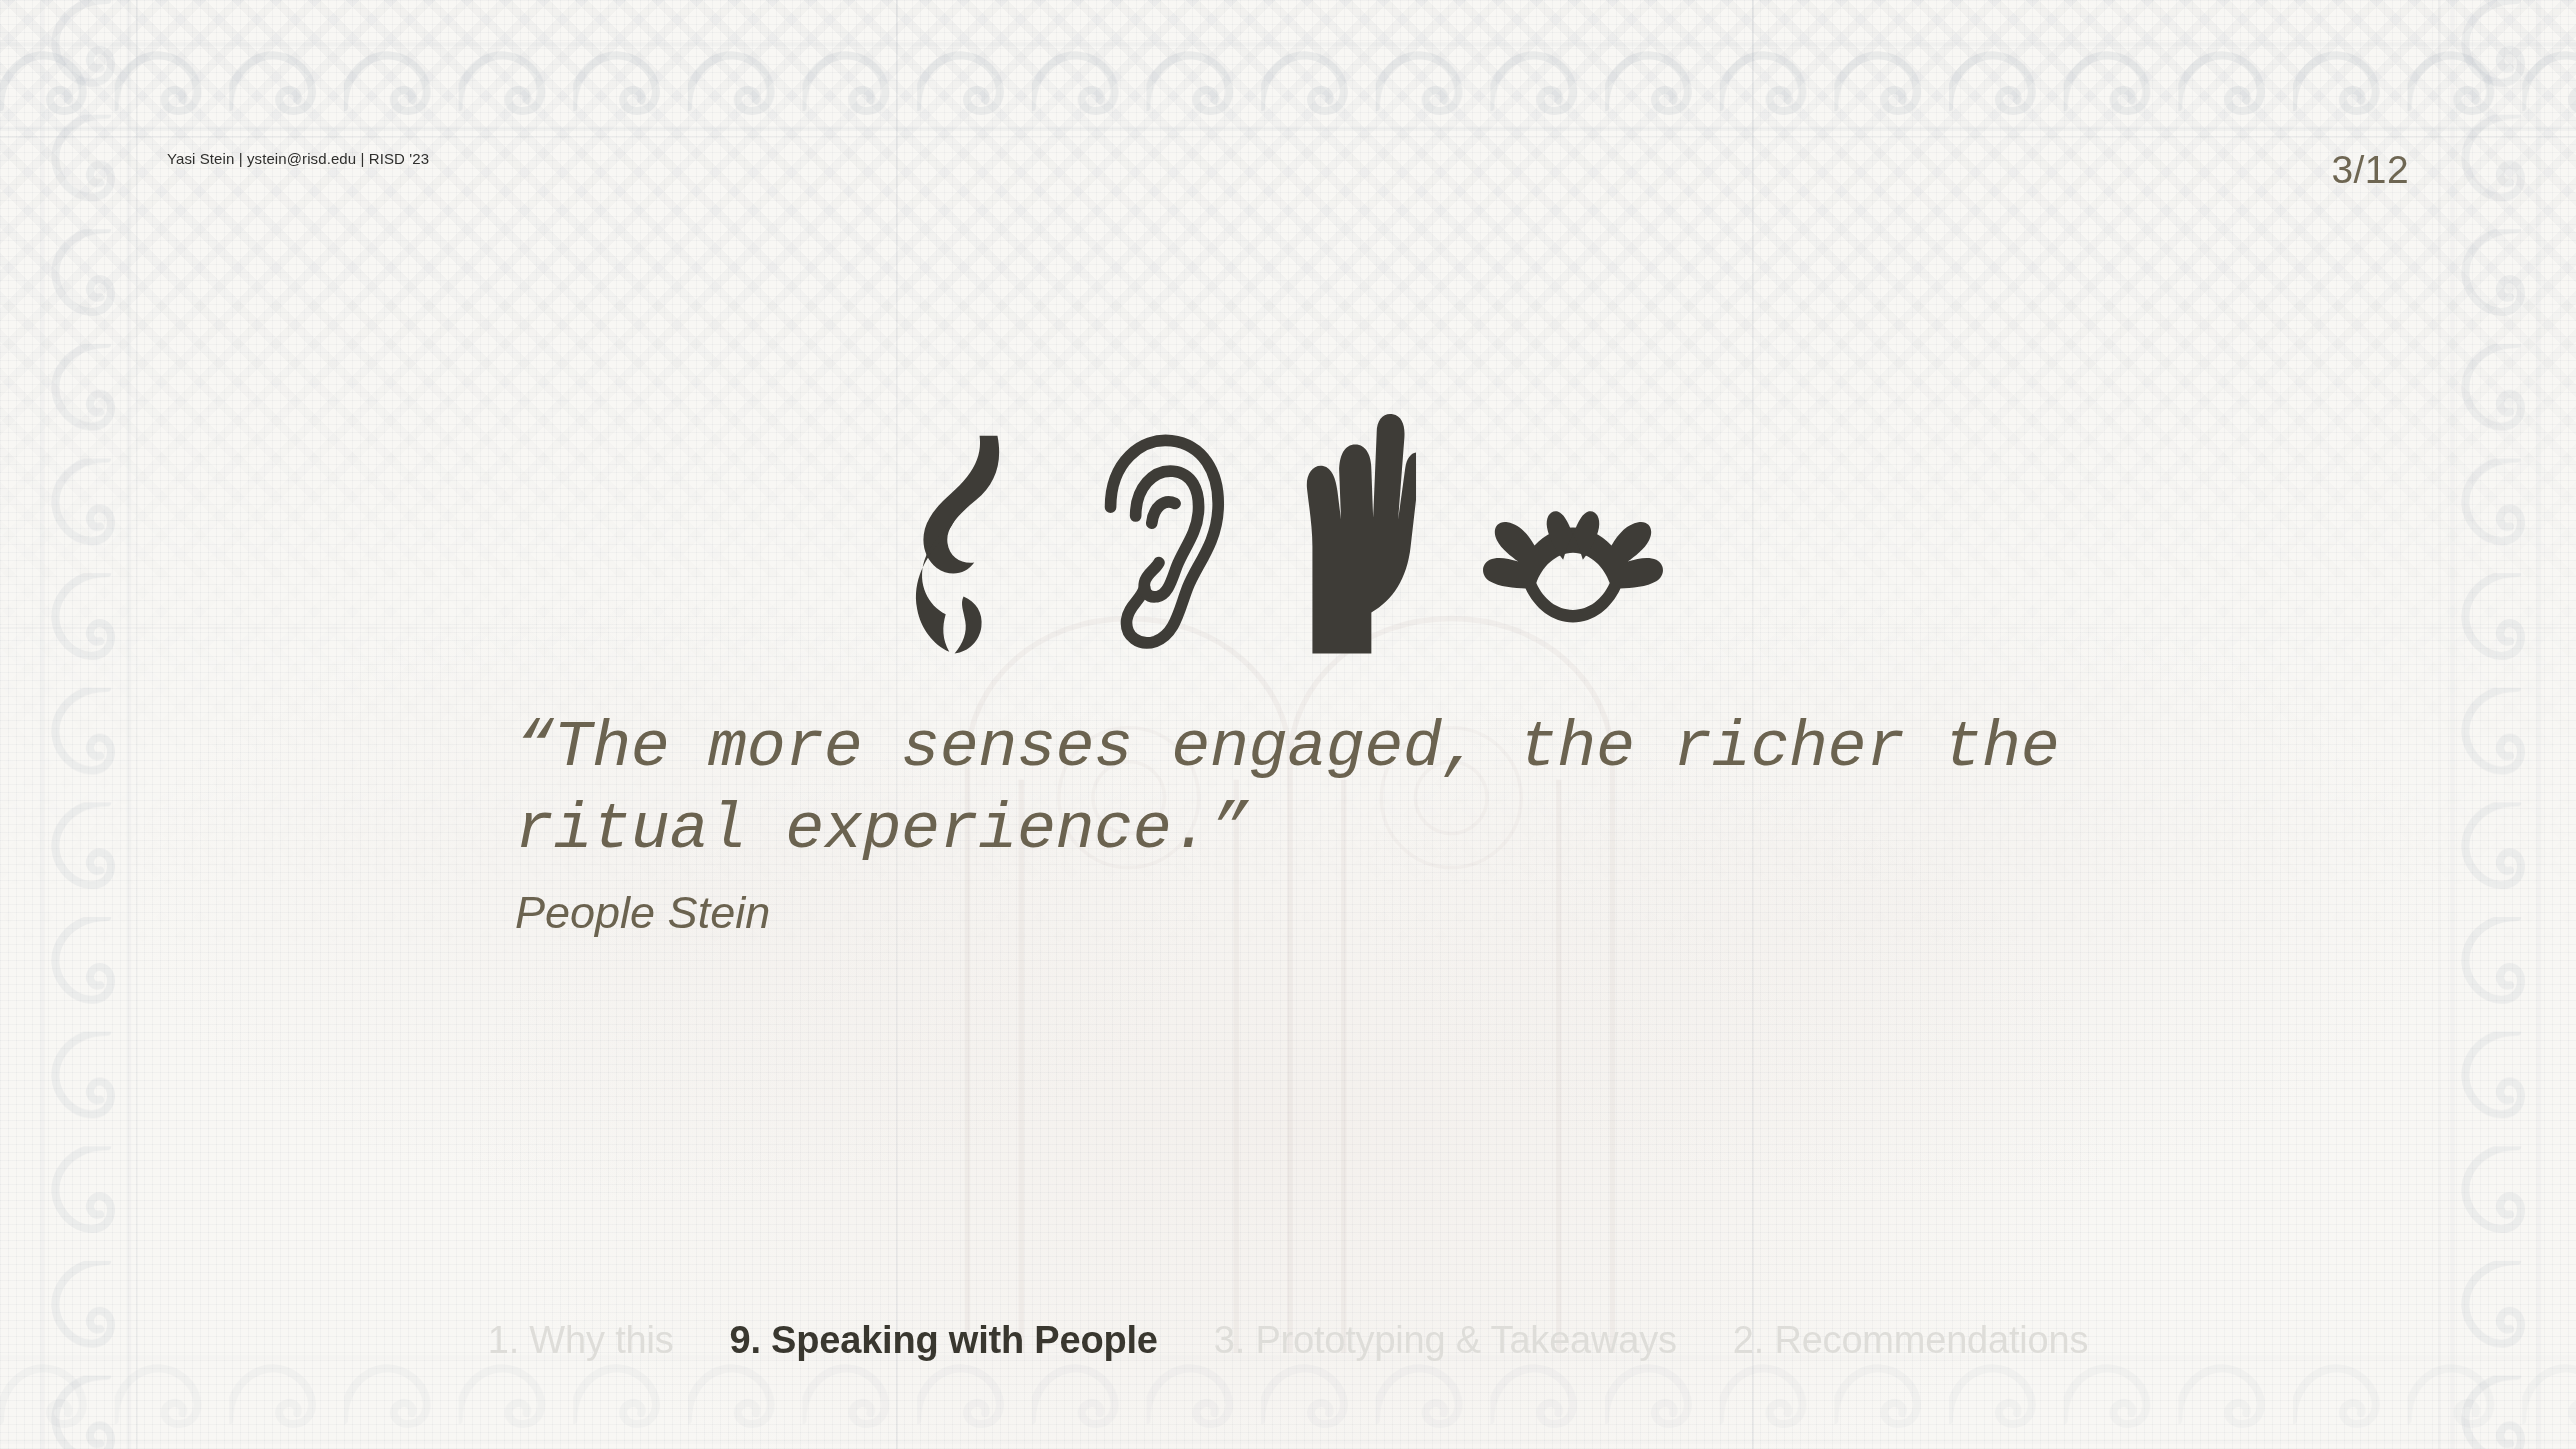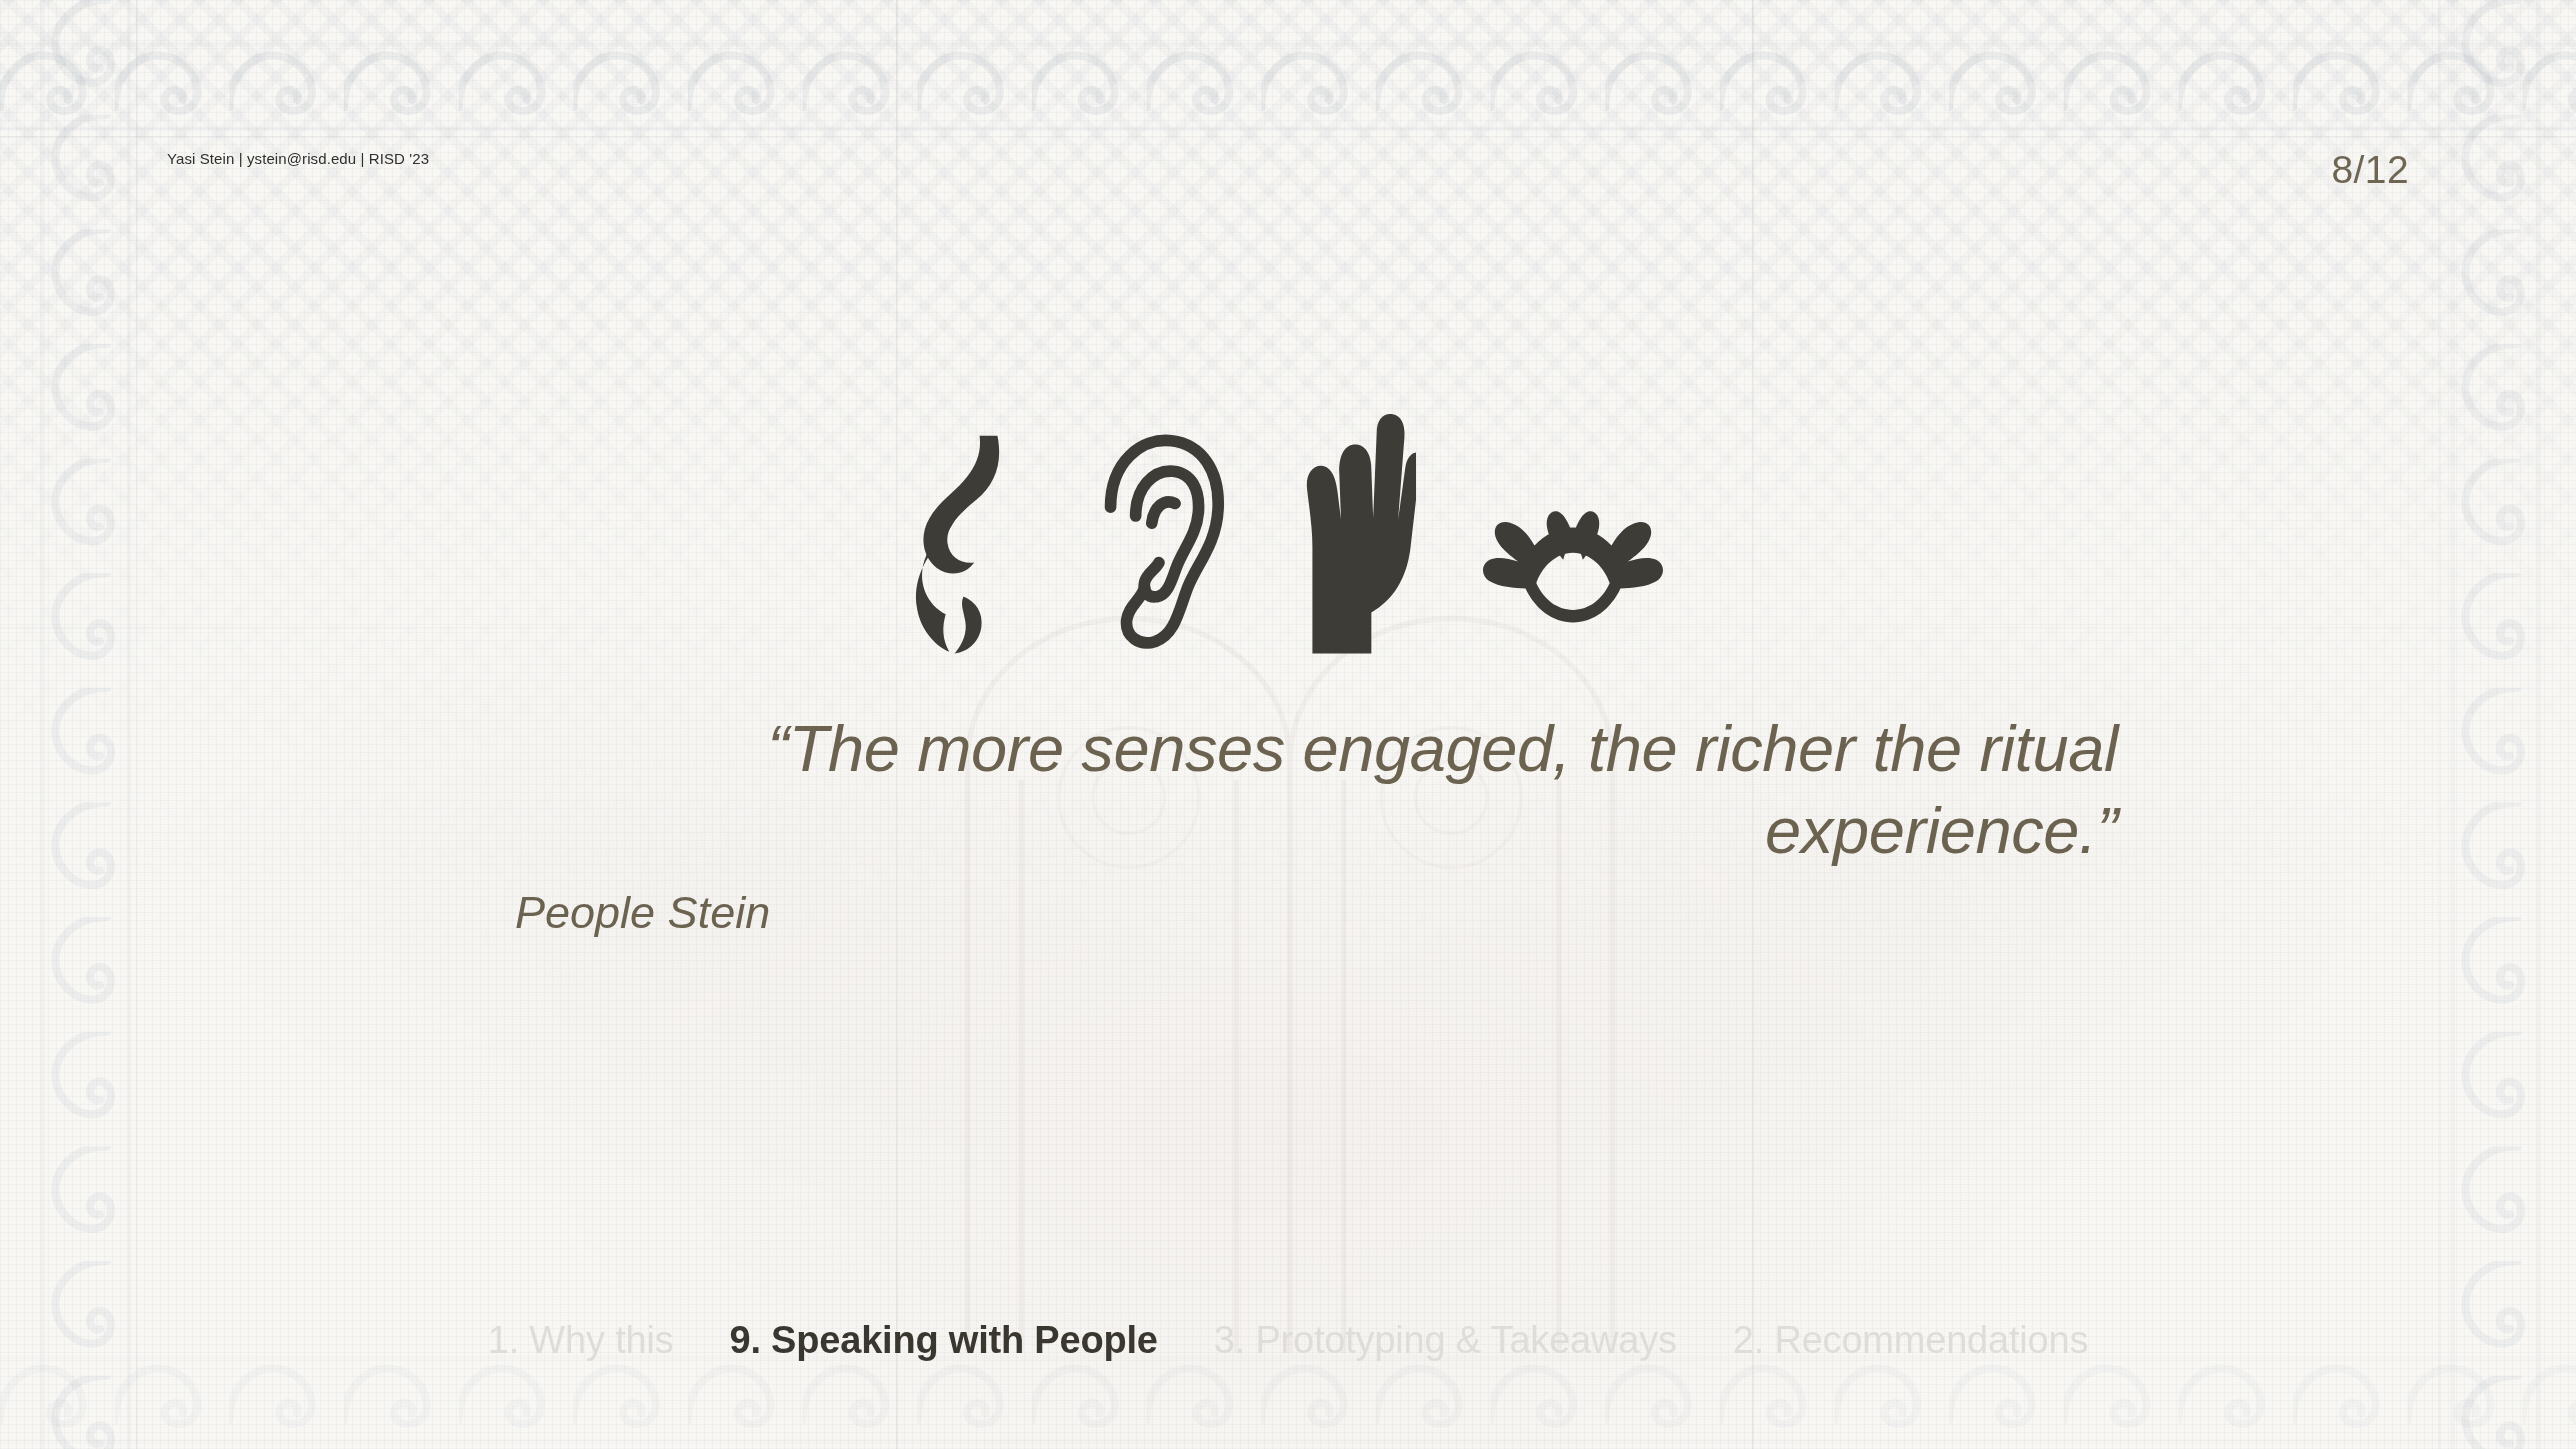--- a/index.html
+++ b/index.html
@@ -107,27 +107,26 @@
   .senses {
     position:absolute; left:0; right:0; top:385px;
     display:flex; justify-content:center; align-items:flex-end;
     gap:63px; height:269px;
   }
   .sense-icon { display:block; }
 
   
   .quote-block { position:absolute; left:515px; top:708px; width:1702px; }
   .quote-text {
-    font-family:Liberation Sans, sans-serif;
+    font-family:Liberation Mono, monospace;
     font-style:italic; font-weight:400;
     font-size:65px; line-height:1.26;
     letter-spacing:-0.4px;
     color:#6B6350;
     max-width:1603px;
-    text-align:right;
   }
   .quote-author {
     font-family:"Liberation Sans", sans-serif;
     font-style:italic; font-weight:400;
     font-size:45px; line-height:1.3;
     color:#6B6350; margin-top:12.5px;
   }
 
   
   .nav {
@@ -203,21 +202,21 @@
     <g fill="none" stroke="#B9A9A6" stroke-width="4" opacity="0.15">
       <circle cx="300" cy="560" r="78"></circle>
         <circle cx="660" cy="560" r="78"></circle>
       <circle cx="300" cy="560" r="40"></circle>
         <circle cx="660" cy="560" r="40"></circle>
     </g>
   </svg>
 
   <div class="header">
     <div class="byline">Yasi Stein | ystein@risd.edu | RISD '23</div>
-    <div class="page-num">8/12</div>
+    <div class="page-num">3/12</div>
   </div>
 
   <div class="senses">
 
     <svg class="sense-icon" width="116" height="224" viewBox="0 0 130 250">
       <path fill="#3E3C37" d="M98,6
         c6,30 -2,54 -24,72 c-22,18 -34,32 -32,48 c2,16 16,24 30,22
         c-10,14 -28,16 -42,6 c-16,-12 -20,-36 -8,-56 c10,-18 30,-30 42,-46
         c12,-16 16,-30 14,-46 z"></path>
       <path fill="#3E3C37" d="M54,92

